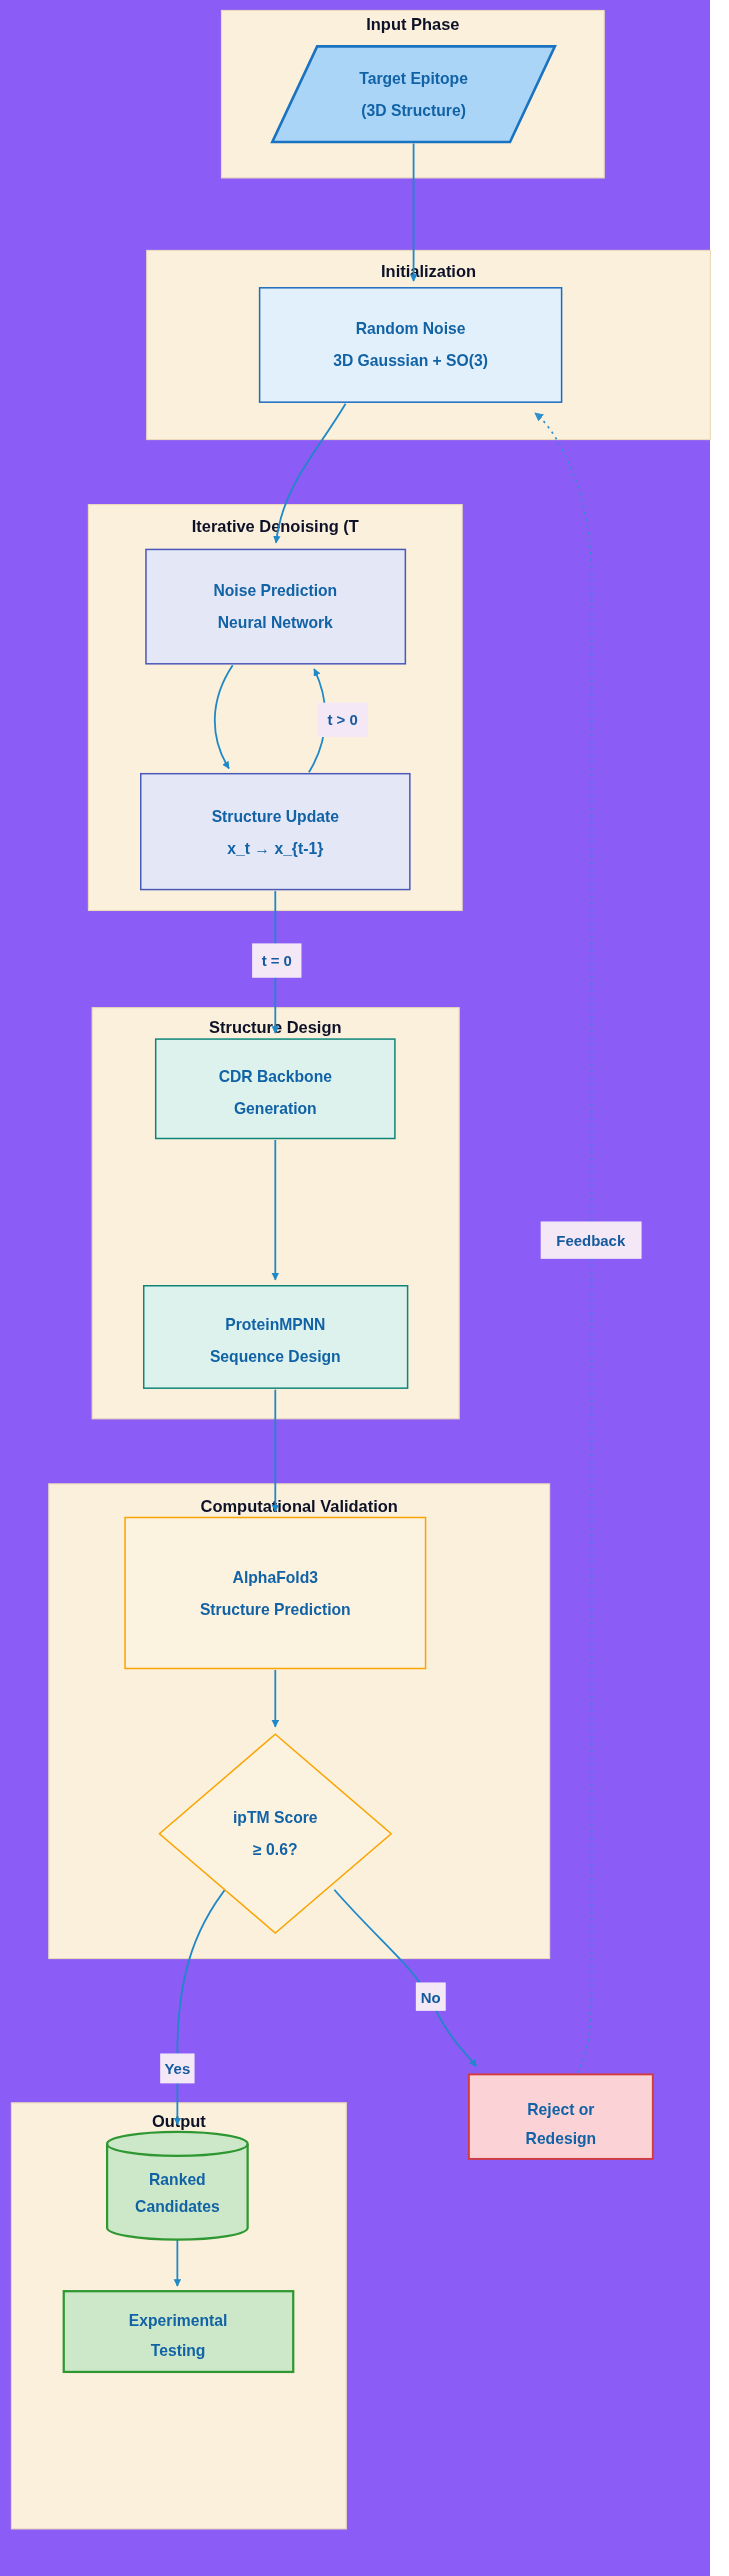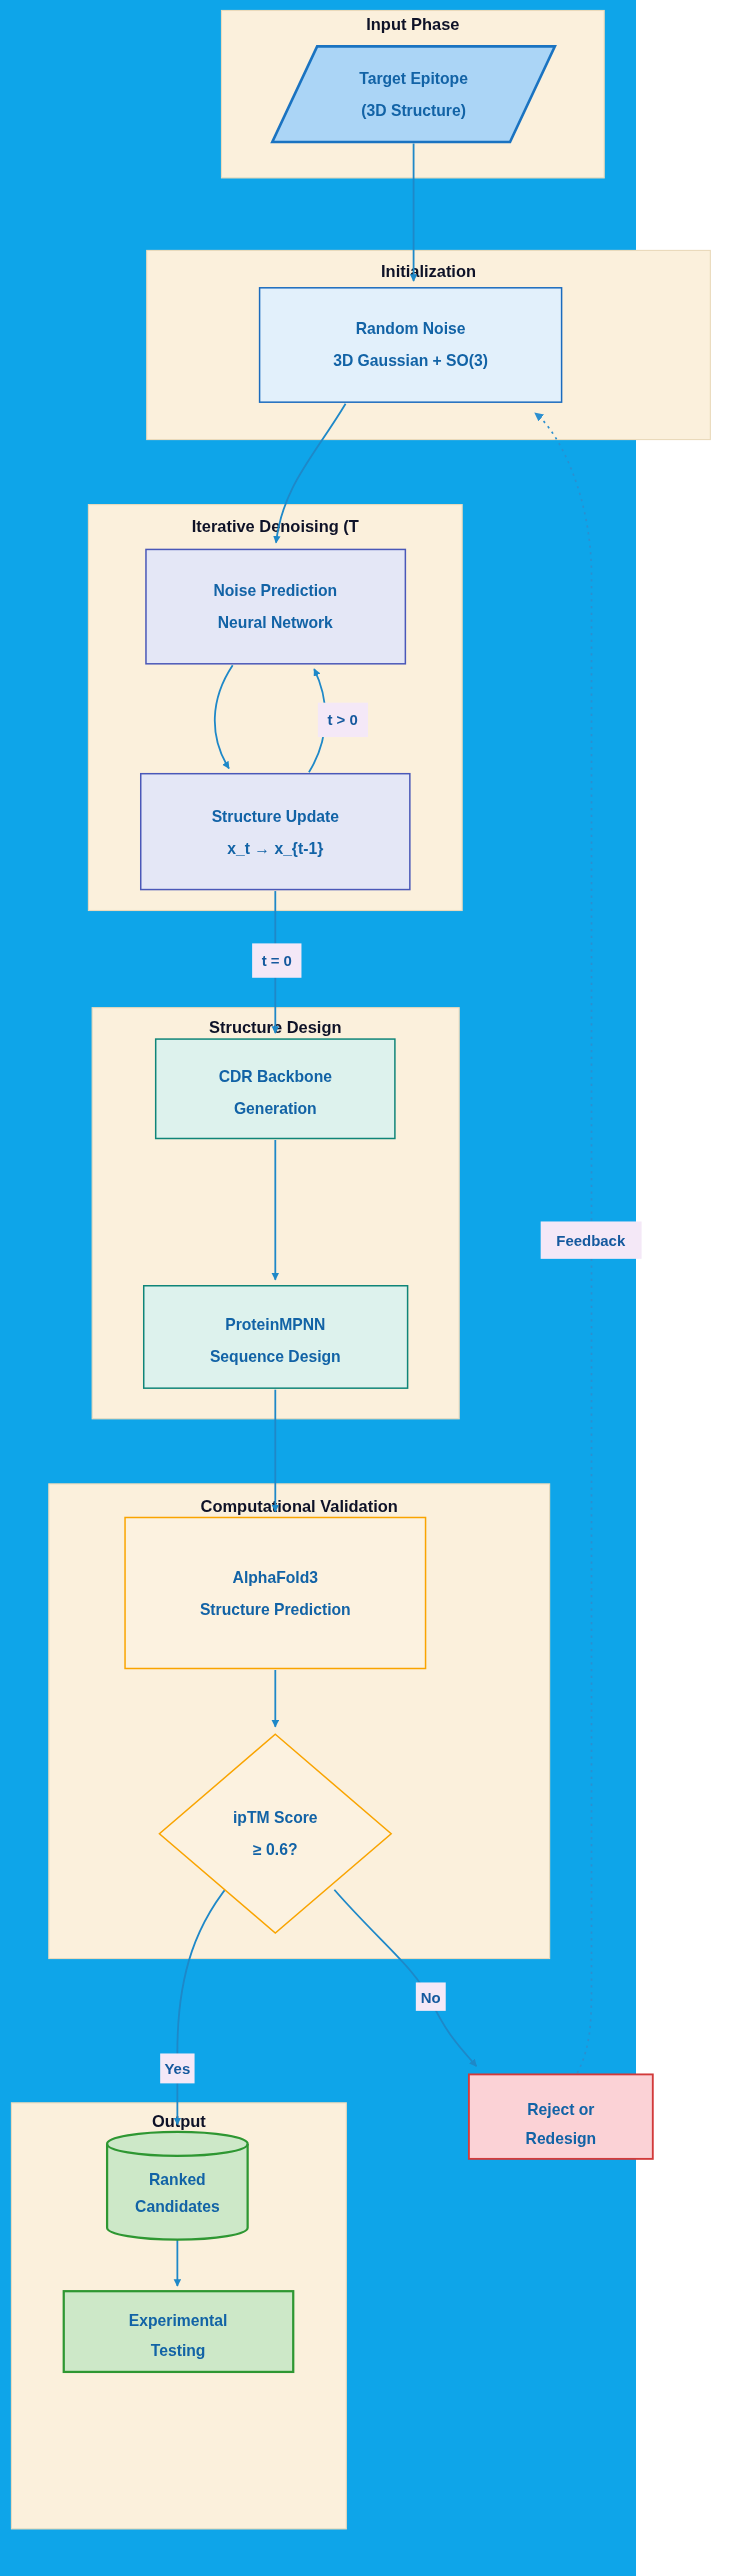--- a/index.html
+++ b/index.html
@@ -1,16 +1,16 @@
 <!DOCTYPE html>
 <html style="font-size:12px"><head>
 <meta charset="utf-8">
 <style>
   html,body{margin:0;padding:0;background:#ffffff;}
-  .canvas{width:636px;height:2576px;position:relative;background:#0ea5e9;font-family:"Liberation Sans",sans-serif;}
+  .canvas{width:710px;height:2576px;position:relative;background:#8b5cf6;font-family:"Liberation Sans",sans-serif;}
   svg{display:block;}
   .sg{fill:#FBF0DC;stroke:#EADABB;stroke-width:1.5;}
   .sg-title{fill:#0E1228;font-size:22px;font-weight:600;text-anchor:middle;font-family:"Liberation Sans",sans-serif;}
   .node-text{fill:#1263A6;font-size:21px;font-weight:600;text-anchor:middle;font-family:"Liberation Sans",sans-serif;}
   .edge{fill:none;stroke:#1E88C8;stroke-width:2.4;}
   .edge-dotted{fill:none;stroke:#2B8FD0;stroke-width:2.2;stroke-dasharray:3 6;}
   .elabel-bg{fill:#F4E8F7;}
   .elabel-text{fill:#15599E;font-size:20px;font-weight:700;text-anchor:middle;font-family:"Liberation Sans",sans-serif;}
   .n-parallelogram{fill:#ABD5F6;stroke:#1A73C1;stroke-width:3.5;}
   .n-lightblue{fill:#E2F0FB;stroke:#1A6BBE;stroke-width:2;}

